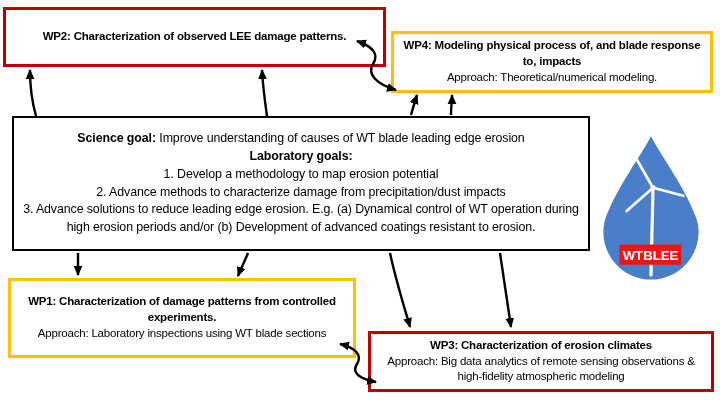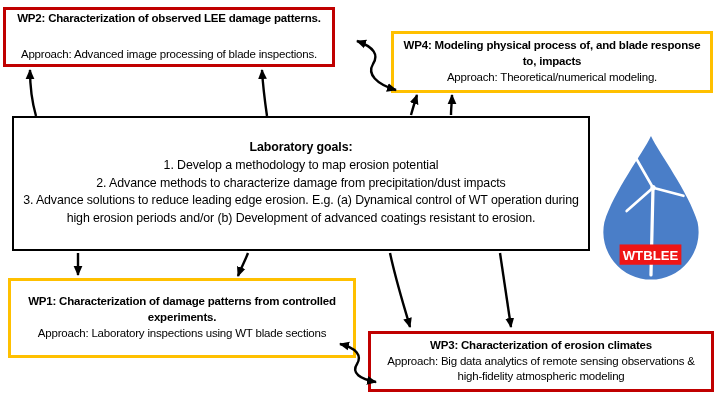--- a/index.html
+++ b/index.html
@@ -15,43 +15,43 @@
   .wp{font-size:11.5px;line-height:1.38;letter-spacing:-0.2px;padding:2px 6px;}
   .wp .title{font-weight:bold;}
   .red-border{border:3px solid #C00000;}
   .yellow-border{border:3px solid #FFC000;}
   .science{
     left:12px;top:116px;width:578px;height:135px;
     border:2.5px solid #000;font-size:12.4px;line-height:1.45;
     letter-spacing:-0.1px;padding:2px 8px;
   }
   .science b{font-weight:bold;}
-  .wp2{left:3px;top:7px;width:332px;height:60px;gap:20px;}
+  .wp2{left:3px;top:7px;width:383px;height:60px;gap:20px;}
   .wp4{left:391px;top:31px;width:322px;height:62px;}
   .wp1{left:8px;top:278px;width:348px;height:80px;}
   .wp3{left:368px;top:331px;width:346px;height:61px;}
   .arrow-layer{position:absolute;left:0;top:0;width:720px;height:405px;z-index:3;pointer-events:none;}
   .logo{position:absolute;left:597px;top:133px;width:112px;height:152px;z-index:2;}
 </style>
 </head>
 <body>
 
 <div class="canvas">
 
   <div class="box wp wp2 red-border">
     <div class="title">WP2: Characterization of observed LEE damage patterns.</div>
-    <div>Approach: Advanced image processing of blade inspections.</div>
   </div>
 
   <div class="box wp wp4 yellow-border">
     <div class="title">WP4: Modeling physical process of, and blade response to, impacts</div>
     <div>Approach: Theoretical/numerical modeling.</div>
   </div>
 
   <div class="box science">
+    <div><b>Science goal:</b><span> Improve understanding of causes of WT blade leading edge erosion</span></div>
     <div><b>Laboratory goals:</b></div>
     <div>1. Develop a methodology to map erosion potential</div>
     <div>2. Advance methods to characterize damage from precipitation/dust impacts</div>
     <div>3. Advance solutions to reduce leading edge erosion. E.g. (a) Dynamical control of WT operation during high erosion periods and/or (b) Development of advanced coatings resistant to erosion.</div>
   </div>
 
   <div class="box wp wp1 yellow-border">
     <div class="title">WP1: Characterization of damage patterns from controlled experiments.</div>
     <div>Approach: Laboratory inspections using WT blade sections</div>
   </div>

